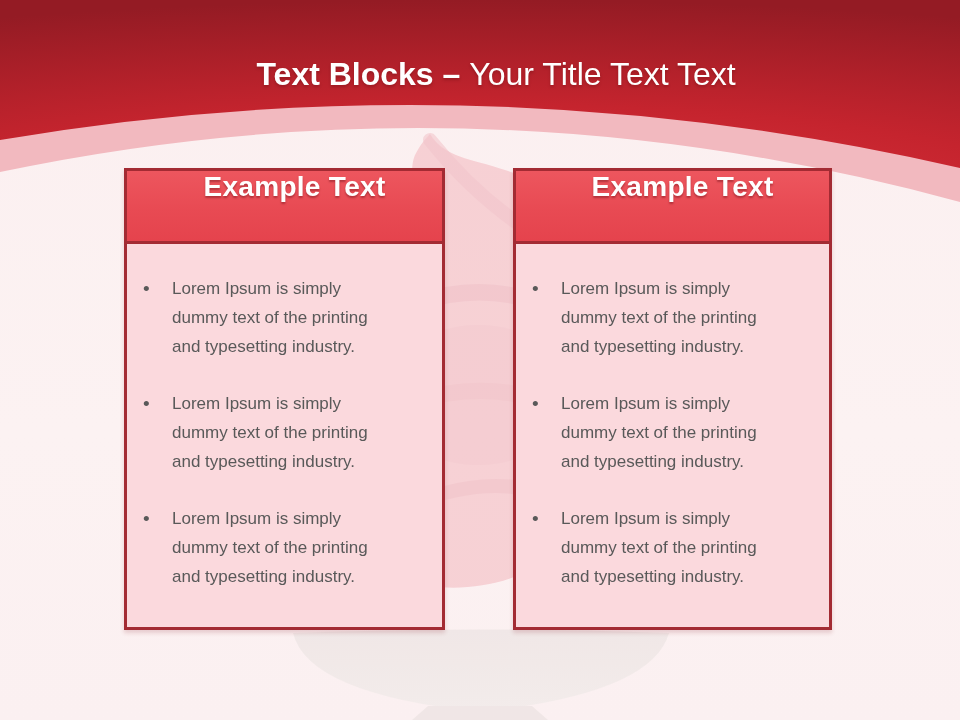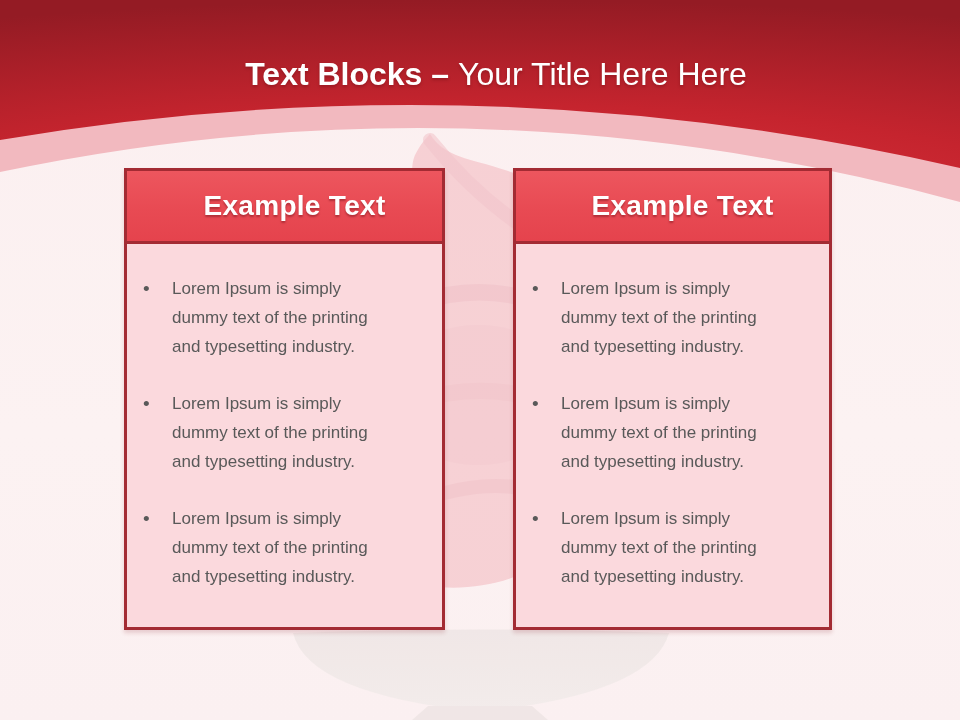--- a/index.html
+++ b/index.html
@@ -44,21 +44,21 @@
     background: #FBD9DD;
     box-shadow: 0 3px 4px rgba(140, 35, 45, 0.18);
   }
   .card-left  { left: 124px; width: 321px; }
   .card-right { left: 513px; width: 319px; }
   .card-header {
     height: 73px;
     border-bottom: 3px solid #A32B33;
     background: linear-gradient(180deg, #ED565E 0%, #E84A53 55%, #E5434D 100%);
     display: flex;
-    align-items: center;
+    align-items: flex-start;
     justify-content: center;
     padding-left: 20px;
   }
   .card-header-title {
     color: #FFFFFF;
     font-size: 28px;
     font-weight: bold;
     letter-spacing: 0.3px;
     text-shadow: 0 2px 2px rgba(110, 15, 25, 0.45);
   }
@@ -125,21 +125,21 @@
 
     <path d="M0,0 H960 V168 Q480,58 0,140 Z" fill="url(#redBand)"></path>
 
     <g opacity="0.9">
       <path d="M293,633 Q480,626 669,633 Q652,694 480,712 Q308,694 293,633 Z" fill="url(#bowlShade)"></path>
       <path d="M428,706 L532,706 L548,720 L412,720 Z" fill="#EFE6E5"></path>
     </g>
   </svg>
 
   <div class="slide-title">
-    <span class="t-bold">Text Blocks –</span><span class="t-reg">Your Title Here Here</span>
+    <span class="t-bold">Text Blocks –</span><span class="t-reg">Your Title Text Text</span>
   </div>
 
   <div class="card card-left">
     <div class="card-header">
       <span class="card-header-title">Example Text</span>
     </div>
     <ul class="bullet-list">
       <li class="bullet-item">
         <span class="bullet-marker">•</span>
         <span class="bullet-text">Lorem Ipsum is simply

